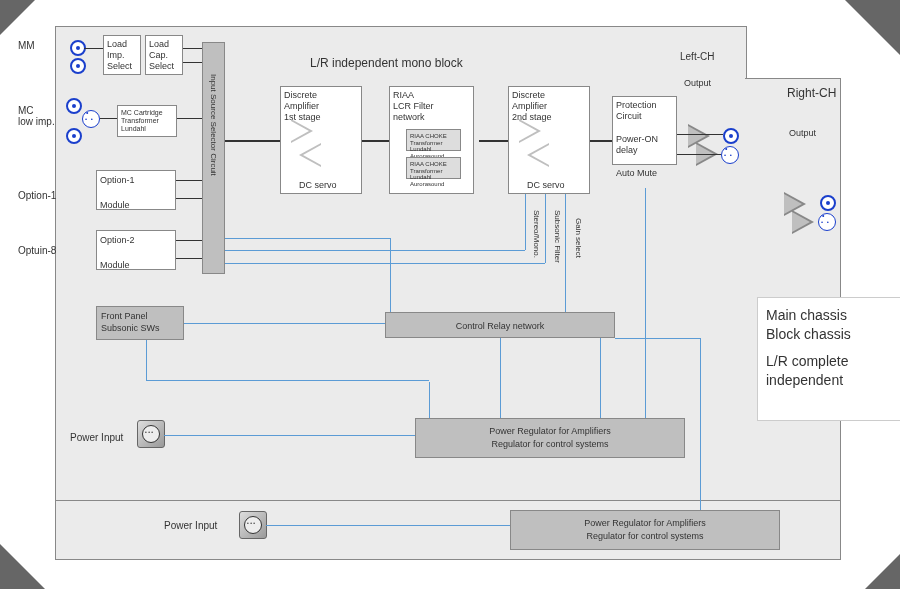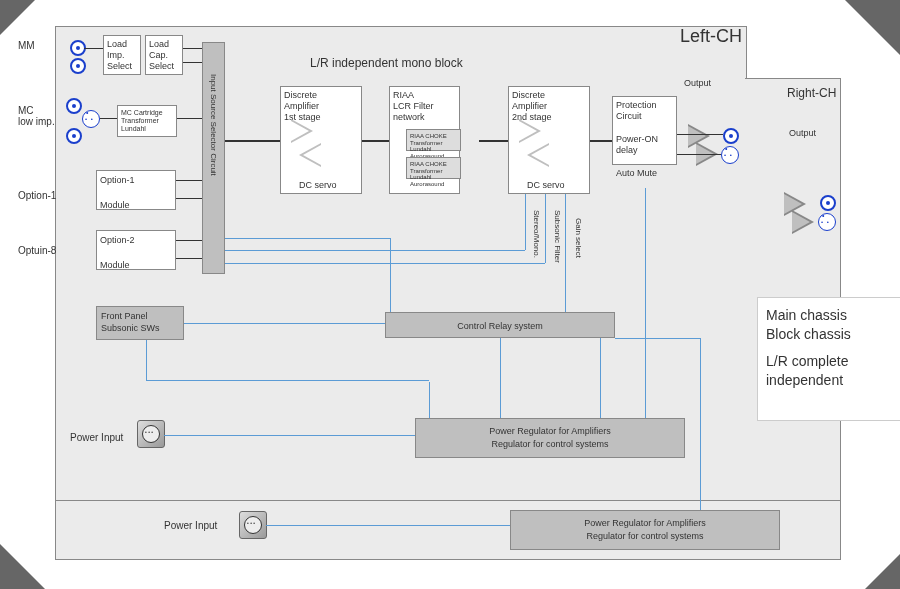--- a/index.html
+++ b/index.html
@@ -31,21 +31,21 @@
 <div class="corner" style="top:0;left:0;border-width:35px 35px 0 0;border-color:#666 transparent transparent transparent"></div>
 <div class="corner" style="top:0;right:0;border-width:0 55px 55px 0;border-color:transparent #666 transparent transparent"></div>
 <div class="corner" style="bottom:0;left:0;border-width:45px 0 0 45px;border-color:transparent transparent transparent #666"></div>
 <div class="corner" style="bottom:0;right:0;border-width:0 0 35px 35px;border-color:transparent transparent #666 transparent"></div>
 
 <div style="position:absolute;top:26px;left:55px;width:690px;height:474px;border:1px solid #888;background:#ebebeb"></div>
 
 <div style="position:absolute;top:78px;left:745px;width:95px;height:480px;border:1px solid #888;border-left:none;background:#ebebeb"></div>
 <div style="position:absolute;top:500px;left:55px;width:784px;height:58px;border:1px solid #888;background:#ebebeb"></div>
 
-<div class="lbl" style="top:26px;left:680px;font-size:18px">Left-CH</div>
+<div class="lbl" style="top:51px;left:680px;font-size:10px">Left-CH</div>
 <div class="lbl" style="top:86px;left:787px;font-size:12px">Right-CH</div>
 <div class="lbl" style="top:56px;left:310px;font-size:12px">L/R independent mono block</div>
 <div class="lbl" style="top:78px;left:684px;font-size:9px">Output</div>
 <div class="lbl" style="top:128px;left:789px;font-size:9px">Output</div>
 
 <div class="lbl" style="top:40px;left:18px;white-space:pre">MM</div>
 <div class="lbl" style="top:105px;left:18px;white-space:pre">MC
 low imp.</div>
 <div class="lbl" style="top:190px;left:18px">Option-1</div>
 <div class="lbl" style="top:245px;left:18px">Optuin-8</div>
@@ -90,21 +90,21 @@
  <div style="white-space:pre;line-height:1.2">Discrete
 Amplifier
 1st stage</div>
  <div class="tri" style="top:32px;left:10px"></div>
  <div class="triw" style="top:34px;left:10px"></div>
  <div class="tri" style="top:56px;left:18px;transform:scaleX(-1)"></div>
  <div class="triw" style="top:58px;left:22px;transform:scaleX(-1)"></div>
  <div style="position:absolute;bottom:3px;left:18px">DC servo</div>
 </div>
 
-<div class="box" style="top:86px;left:389px;width:71px;height:108px">
+<div class="box" style="top:86px;left:389px;width:85px;height:108px">
  <div style="white-space:pre;line-height:1.2">RIAA
 LCR Filter
 network</div>
  <div class="box tiny" style="top:42px;left:16px;width:55px;height:22px;background:#ddd;white-space:pre">RIAA CHOKE
 Transformer
 Lundahl
 Aurorasound</div>
  <div class="box tiny" style="top:70px;left:16px;width:55px;height:22px;background:#ddd;white-space:pre">RIAA CHOKE
 Transformer
 Lundahl
@@ -136,21 +136,21 @@
 <div class="triout2" style="top:144px;left:696px"></div>
 
 <div class="triout" style="top:192px;left:784px"></div>
 <div class="triout2" style="top:194px;left:784px"></div>
 <div class="triout" style="top:210px;left:792px"></div>
 <div class="triout2" style="top:212px;left:792px"></div>
 
 <div class="gbox" style="top:306px;left:96px;width:88px;height:34px;text-align:left;white-space:pre;line-height:1.3;padding:4px">Front Panel
 Subsonic SWs</div>
 
-<div class="gbox" style="top:312px;left:385px;width:230px;height:26px;line-height:20px">Control Relay system</div>
+<div class="gbox" style="top:312px;left:385px;width:230px;height:26px;line-height:20px">Control Relay network</div>
 
 <div class="gbox" style="top:418px;left:415px;width:270px;height:40px;white-space:pre;line-height:1.4;padding-top:6px">Power Regulator for Amplifiers
 Regulator for control systems</div>
 
 <div class="gbox" style="top:510px;left:510px;width:270px;height:40px;white-space:pre;line-height:1.4;padding-top:6px">Power Regulator for Amplifiers
 Regulator for control systems</div>
 
 <div class="conn" style="top:420px;left:137px">
     <div></div>
   </div>

